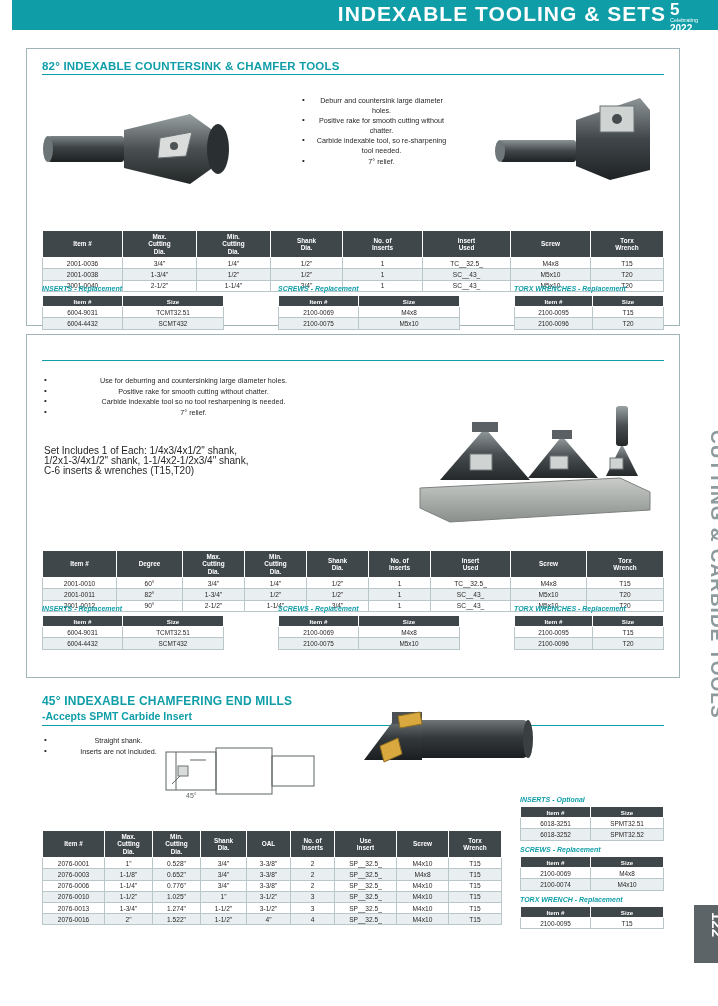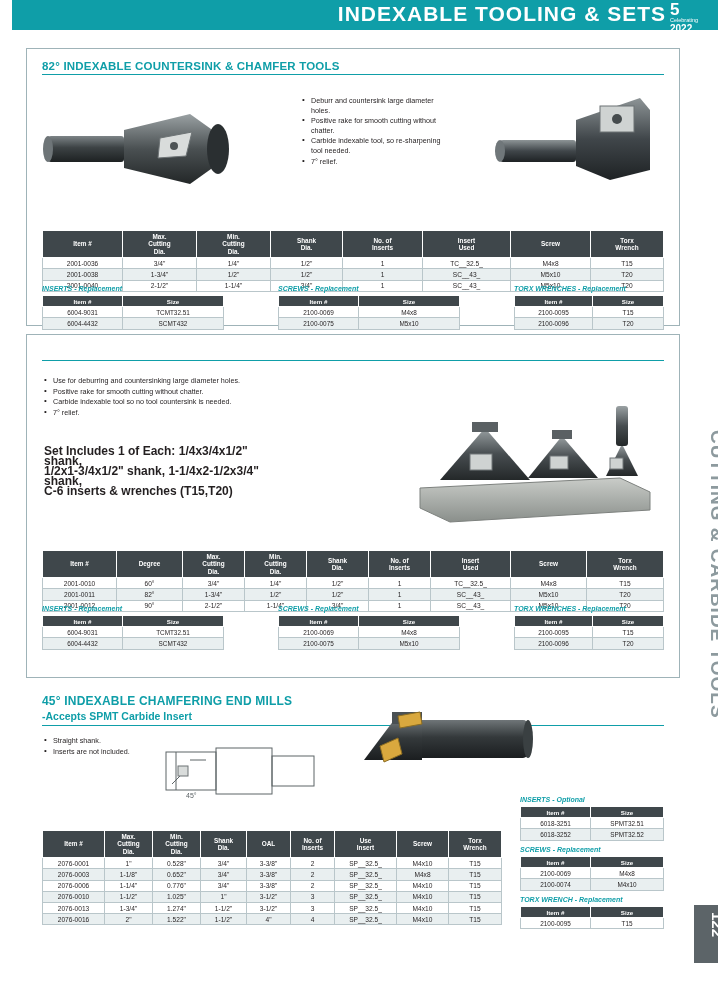--- a/index.html
+++ b/index.html
@@ -71,21 +71,21 @@
   .sec-title {
     position:absolute;
     font-size:11.5px; font-weight:bold; color:#0f9ea8;
     letter-spacing:0.2px;
   }
   .rule-teal {
     position:absolute; height:1px; background:#0f9ea8;
   }
 
   
-  ul.bul { list-style:none; margin:0; padding:0; }
+  ul.bul { list-style:none; margin:0; padding:0;text-align:center; }
   ul.bul li {
     position:relative; padding-left:9px; font-size:7.2px; line-height:9.6px;
     margin-bottom:1px; color:#231f20;
   }
   ul.bul li::before {
     content:"\2022"; position:absolute; left:0; top:-1px; font-size:8px; color:#231f20;
   }
 
   
   table { border-collapse:collapse; }
@@ -112,21 +112,21 @@
     background:#3f474b; color:#ffffff; font-weight:bold;
     border:1px solid #ffffff; padding:1.6px 2px; text-align:center; font-size:6.2px;
   }
   .subtable td {
     border:1px solid #b9c6ca; padding:1.6px 2px; text-align:center; font-size:6.4px;
     background:#ffffff;
   }
   .subtable tr.alt td { background:#e9eff0; }
 
   .setnote {
-    position:absolute; font-size:12px; font-weight:bold; line-height:10px;
+    position:absolute; font-size:10px; font-weight:normal; line-height:10px;
     color:#231f20;
   }
 
   
   .art { position:absolute; }
   .subtitle2 {
     position:absolute; font-size:10.5px; font-weight:bold; color:#0f9ea8;
   }
 </style>
 </head>
@@ -307,21 +307,21 @@
     </table>
 
     <div class="section sec2"></div>
 
     <div class="rule-teal" style="left:22px; top:326px; width:622px;"></div>
 
     <div style="position:absolute; left:24px; top:342px; width:290px;">
       <ul class="bul">
         <li>Use for deburring and countersinking large diameter holes.</li>
         <li>Positive rake for smooth cutting without chatter.</li>
-        <li>Carbide indexable tool so no tool countersink is needed.</li>
+        <li>Carbide indexable tool so no tool resharpening is needed.</li>
         <li>7° relief.</li>
       </ul>
     </div>
 
     <div class="setnote" style="left:24px; top:412px; width:230px; white-space:pre-line;">Set Includes 1 of Each:  1/4x3/4x1/2" shank,
 1/2x1-3/4x1/2" shank, 1-1/4x2-1/2x3/4" shank,
 C-6 inserts &amp; wrenches (T15,T20)</div>
 
     <svg class="art" style="left:390px; top:336px;" width="250" height="160" viewBox="0 0 250 160">
       <defs>

